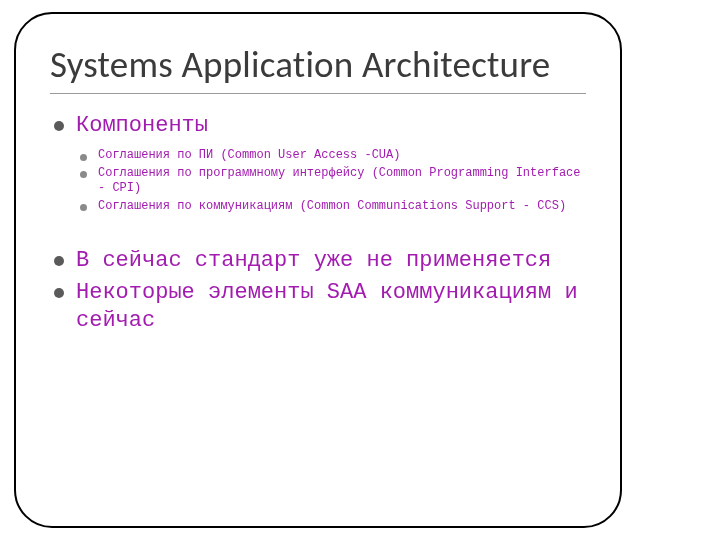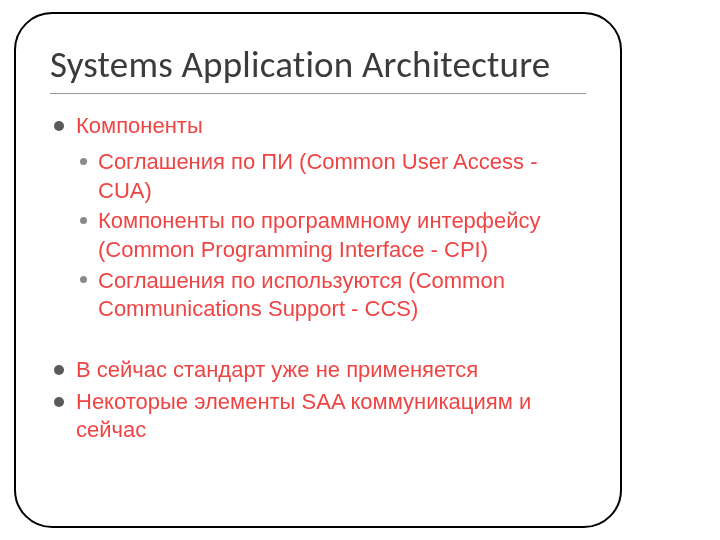--- a/index.html
+++ b/index.html
@@ -33,22 +33,22 @@
     letter-spacing: 0.2px;
     margin-bottom: 4px;
   }
   .divider {
     height: 1px;
     background: #9a9a9a;
     margin: 6px 0 18px 0;
     width: 100%;
   }
   .content {
-    font-family: Liberation Sans, sans-serif;
-    color: #ef4444;
+    font-family: Liberation Mono, monospace;
+    color: #a21caf;
   }
   ul.level1 {
     list-style: none;
     padding-left: 0;
   }
   ul.level1 > li {
     position: relative;
     padding-left: 26px;
     font-size: 22px;
     line-height: 1.28;
@@ -65,21 +65,21 @@
     background: #5a5a5a;
   }
   ul.level2 {
     list-style: none;
     padding-left: 0;
     margin-top: 8px;
   }
   ul.level2 > li {
     position: relative;
     padding-left: 22px;
-    font-size: 22px;
+    font-size: 12px;
     line-height: 1.3;
     margin-bottom: 2px;
   }
   ul.level2 > li::before {
     content: "";
     position: absolute;
     left: 4px;
     top: 0.45em;
     width: 7px;
     height: 7px;
@@ -96,22 +96,22 @@
 <div class="slide">
   <div class="frame">
     <h1 class="title">Systems Application Architecture</h1>
     <div class="divider"></div>
     <div class="content">
       <ul class="level1">
         <li>
           <span>Компоненты</span>
           <ul class="level2">
             <li>Соглашения по ПИ (Common User Access -CUA)</li>
-            <li>Компоненты по программному интерфейсу (Common Programming Interface - CPI)</li>
-            <li>Соглашения по используются (Common Communications Support - CCS)</li>
+            <li>Соглашения по программному интерфейсу (Common Programming Interface - CPI)</li>
+            <li>Соглашения по коммуникациям (Common Communications Support - CCS)</li>
           </ul>
         </li>
       </ul>
       <div class="spacer"></div>
       <ul class="level1">
         <li>В сейчас стандарт уже не применяется</li>
         <li>Некоторые элементы SAA коммуникациям и сейчас</li>
       </ul>
     </div>
   </div>

